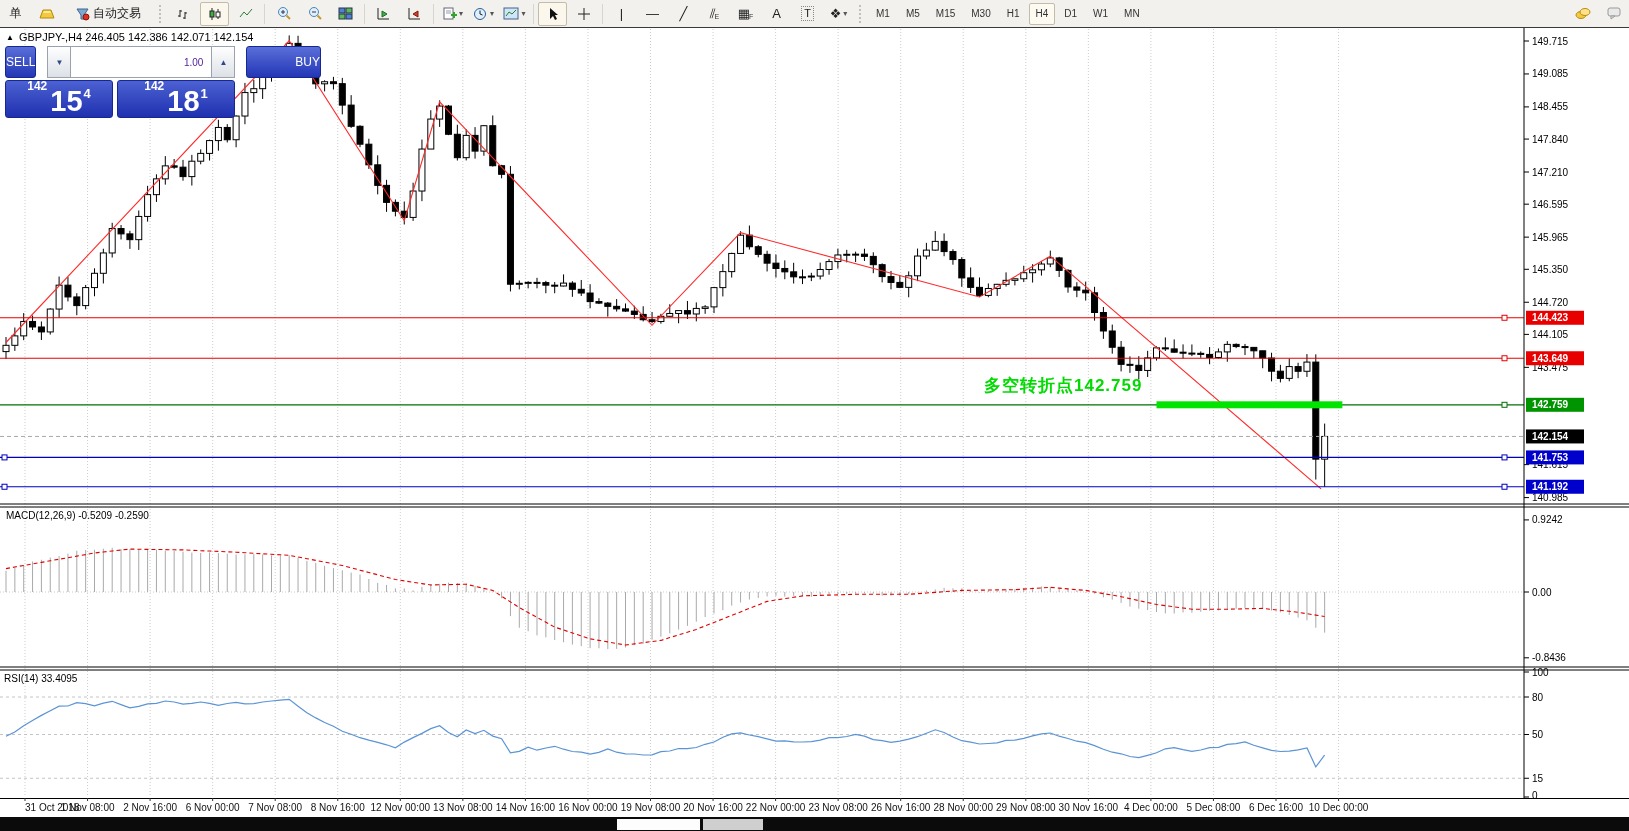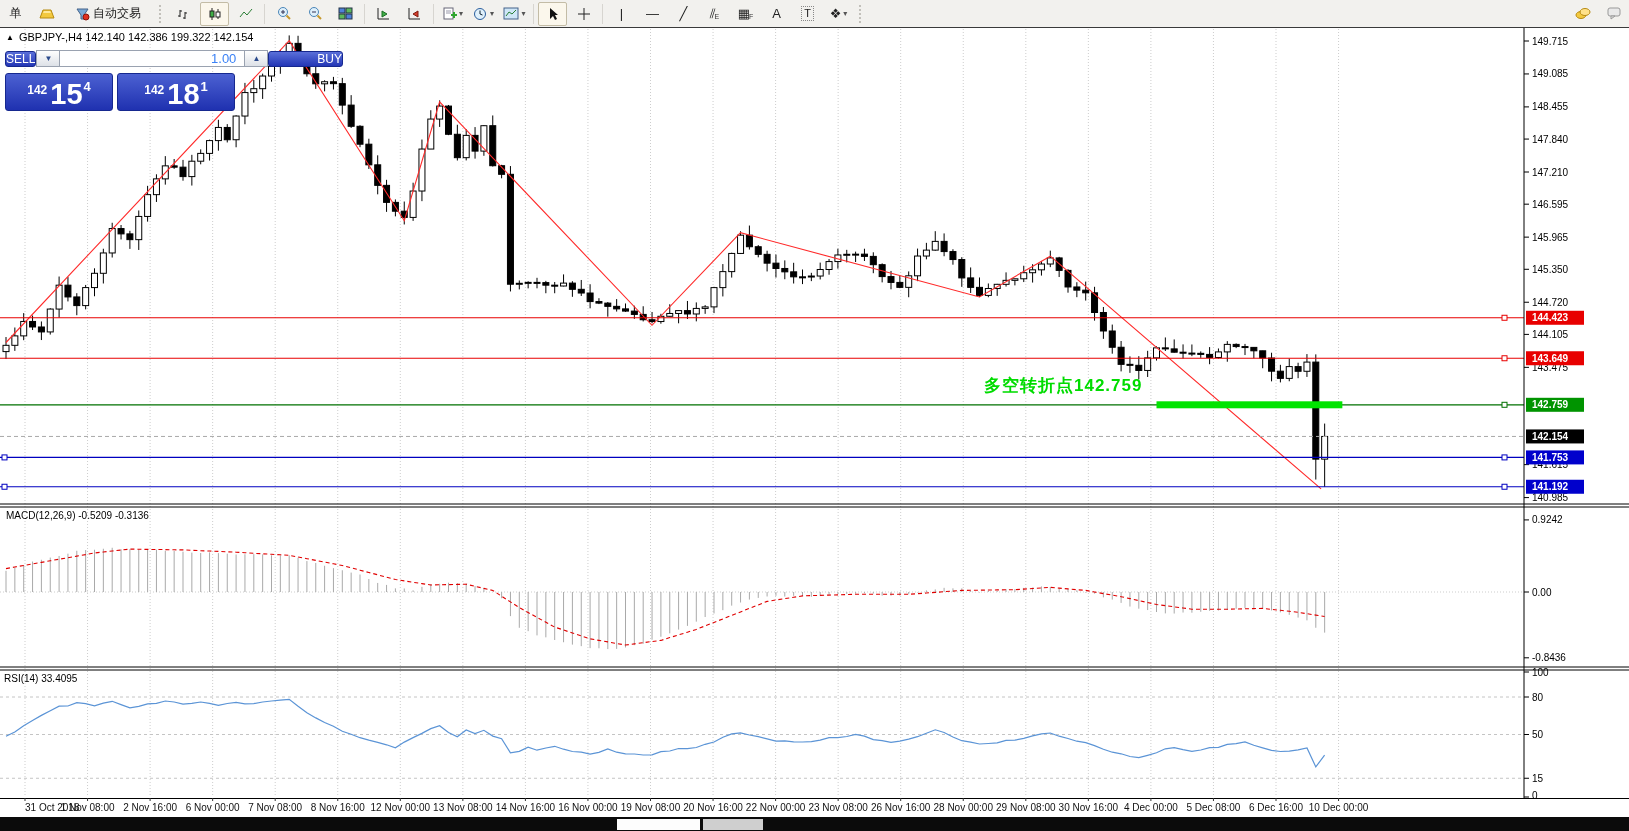--- a/index.html
+++ b/index.html
@@ -17,34 +17,34 @@
   .caret{font-size:8px;color:#555;margin-left:2px;}
   .cn{font-size:12px;color:#222;}
   .tf-btn{height:20px;padding:0 6px;margin:0 1px;display:flex;align-items:center;justify-content:center;
           font-size:10px;color:#333;border:1px solid transparent;border-radius:2px;}
   .tf-btn.pressed{background:#fdfaf1;border-color:#c3bca6;}
   .ico{display:block;}
   
   .syminfo{position:absolute;left:6px;top:31px;font-size:11px;color:#000;z-index:20;display:flex;align-items:center;}
   .syminfo .tri{font-size:8px;margin-right:5px;}
   .ocp{position:absolute;left:5px;top:46px;width:230px;z-index:20;}
-  .ocp-row{display:flex;height:25px;gap:0;align-items:center;}
+  .ocp-row{display:flex;height:32px;gap:11px;}
   .ocp-side{border:1px solid #16288f;border-radius:3px;color:#fff;font-size:12px;display:flex;
             align-items:center;justify-content:center;background:linear-gradient(#5a6fd9,#2336b6);font-family:inherit;}
   .sellbtn{width:48px;} .buybtn{width:62px;padding-left:48px;}
   .spin{flex:1;display:flex;}
   .spinbtn{width:22px;background:linear-gradient(#fefefe,#dde1e7);border:1px solid #9aa2b0;display:flex;
            align-items:center;justify-content:center;font-size:8px;color:#2b4a8c;}
-  .vol{flex:1;min-width:0;text-align:right;font-size:13px;color:#3b82f6;border:1px solid #9aa2b0;border-left:none;
+  .vol{flex:1;min-width:0;text-align:right;font-size:10px;color:#4c1d95;border:1px solid #9aa2b0;border-left:none;
        border-right:none;padding:0 8px 0 0;font-family:inherit;background:#fff;}
   .ocp-prices{display:flex;gap:4px;margin-top:2px;height:38px;}
   .px{background:linear-gradient(#4c61d2 0%,#1f31b0 100%);border:1px solid #16288f;border-radius:3px;color:#fff;
       display:flex;align-items:flex-end;justify-content:center;padding-bottom:2px;box-sizing:border-box;}
   .px-left{width:108px;} .px-right{width:118px;}
-  .px-small{font-size:12px;font-weight:bold;margin:0 3px 11px 0;}
+  .px-small{font-size:12px;font-weight:bold;margin:0 3px 22px 0;}
   .px-big{font-size:29px;font-weight:bold;line-height:27px;}
   .px-sup{font-size:13px;font-weight:bold;margin:0 0 14px 1px;}
   .annot{position:absolute;left:984px;top:374px;font-size:17px;font-weight:bold;color:#00dc00;z-index:15;letter-spacing:1px;}
   .indlabel{position:absolute;font-size:10px;color:#000;z-index:15;}
   #macdlabel{left:6px;top:510px;} #rsilabel{left:4px;top:673px;}
   .botstrip{position:absolute;left:0;top:817px;width:1629px;height:14px;background:#0b0b0b;z-index:25;}
   .botseg1{position:absolute;left:617px;top:2px;width:83px;height:11px;background:#fdfdfd;}
   .botseg2{position:absolute;left:703px;top:2px;width:60px;height:11px;background:#cfcfcf;}
   svg text{font-family:"Liberation Sans",sans-serif;}
 </style>
@@ -786,38 +786,49 @@
       <span class="glyph">A</span>
     </div>
   <div class="tb-btn">
       <span class="glyph" style="border:1px dotted #888;padding:0 2px;font-size:11px">T</span>
     </div>
   <div class="tb-btn">
     <span class="glyph">❖</span>
     <span class="caret">▾</span>
   </div>
   <div class="tb-handle"></div>
+  <div id="tf-group" style="display:flex;align-items:center">
+      <div class="tf-btn">M1</div>
+      <div class="tf-btn">M5</div>
+      <div class="tf-btn">M15</div>
+      <div class="tf-btn">M30</div>
+      <div class="tf-btn">H1</div>
+      <div class="tf-btn pressed">H4</div>
+      <div class="tf-btn">D1</div>
+      <div class="tf-btn">W1</div>
+      <div class="tf-btn">MN</div>
+    </div>
   <div style="flex:1"></div>
   <div class="tb-btn">
     <svg class="ico" width="16" height="13">
         <ellipse cx="6" cy="8" rx="5" ry="3.5" fill="#f3c93f" stroke="#b78a10"></ellipse>
         <ellipse cx="10" cy="5" rx="5" ry="3.5" fill="#ffe28a" stroke="#b78a10"></ellipse>
       </svg>
   </div>
   <div class="tb-btn">
     <svg class="ico" width="14" height="13">
         <rect x="1" y="1" width="12" height="8" rx="2" fill="#e9e9e9" stroke="#999"></rect>
         <polygon points="4,9 4,12 8,9" fill="#e9e9e9" stroke="#999"></polygon>
       </svg>
   </div>
 </div>
 
 <div class="syminfo">
   <span class="tri">▲</span>
-  <span>GBPJPY-,H4  142.140 142.386 199.322 142.154</span>
+  <span>GBPJPY-,H4  246.405 142.386 142.071 142.154</span>
 </div>
 
 <div class="ocp">
   <div class="ocp-row">
     <div class="ocp-side sellbtn">SELL</div>
     <div class="spin">
       <div class="spinbtn">▼</div>
       <input class="vol" value="1.00" style="">
       <div class="spinbtn">▲</div>
     </div>
@@ -831,19 +842,19 @@
     </div>
     <div class="px px-right">
       <span class="px-small">142</span>
       <span class="px-big">18</span>
       <span class="px-sup">1</span>
     </div>
   </div>
 </div>
 
 <div class="annot">多空转折点142.759</div>
-<div class="indlabel" id="macdlabel">MACD(12,26,9) -0.5209 -0.3136</div>
+<div class="indlabel" id="macdlabel">MACD(12,26,9) -0.5209 -0.2590</div>
 <div class="indlabel" id="rsilabel">RSI(14) 33.4095</div>
 
 <div class="botstrip">
   <div class="botseg1"></div>
   <div class="botseg2"></div>
 </div>
 
 </body></html>

